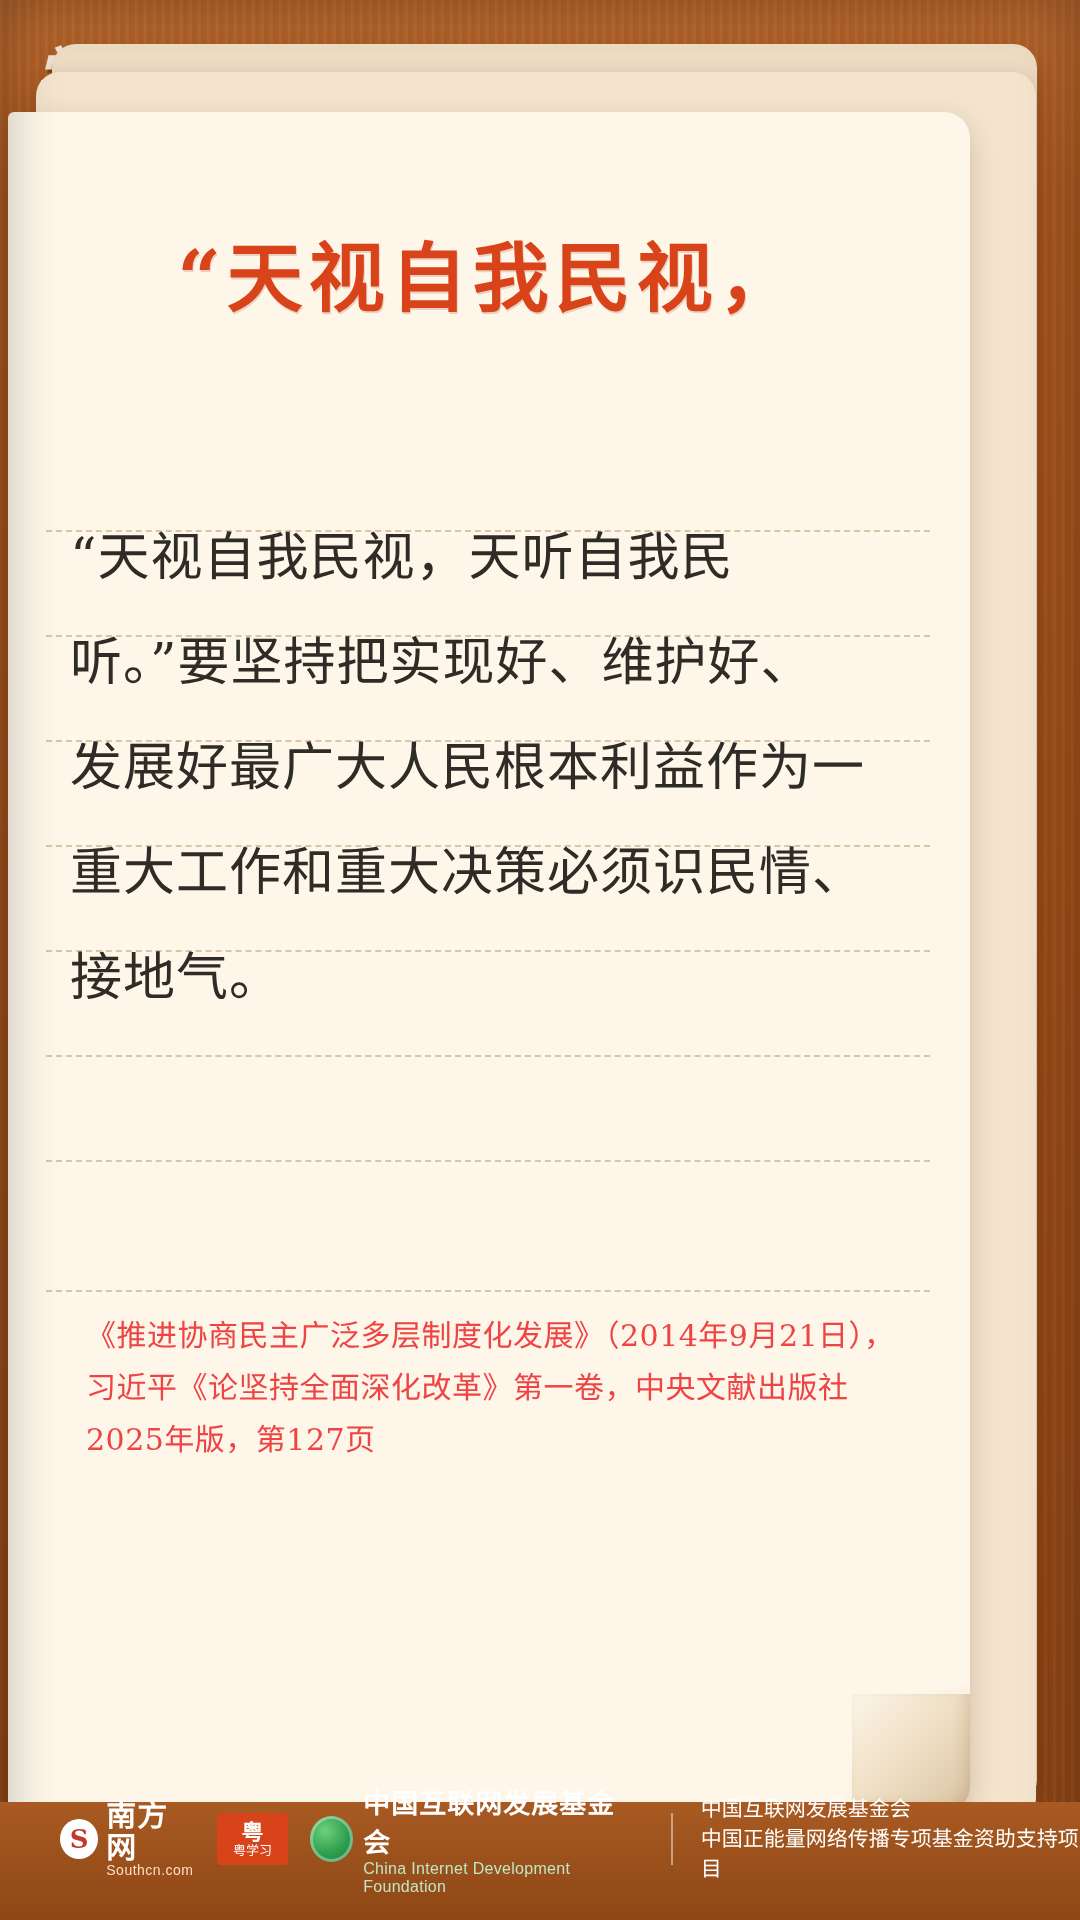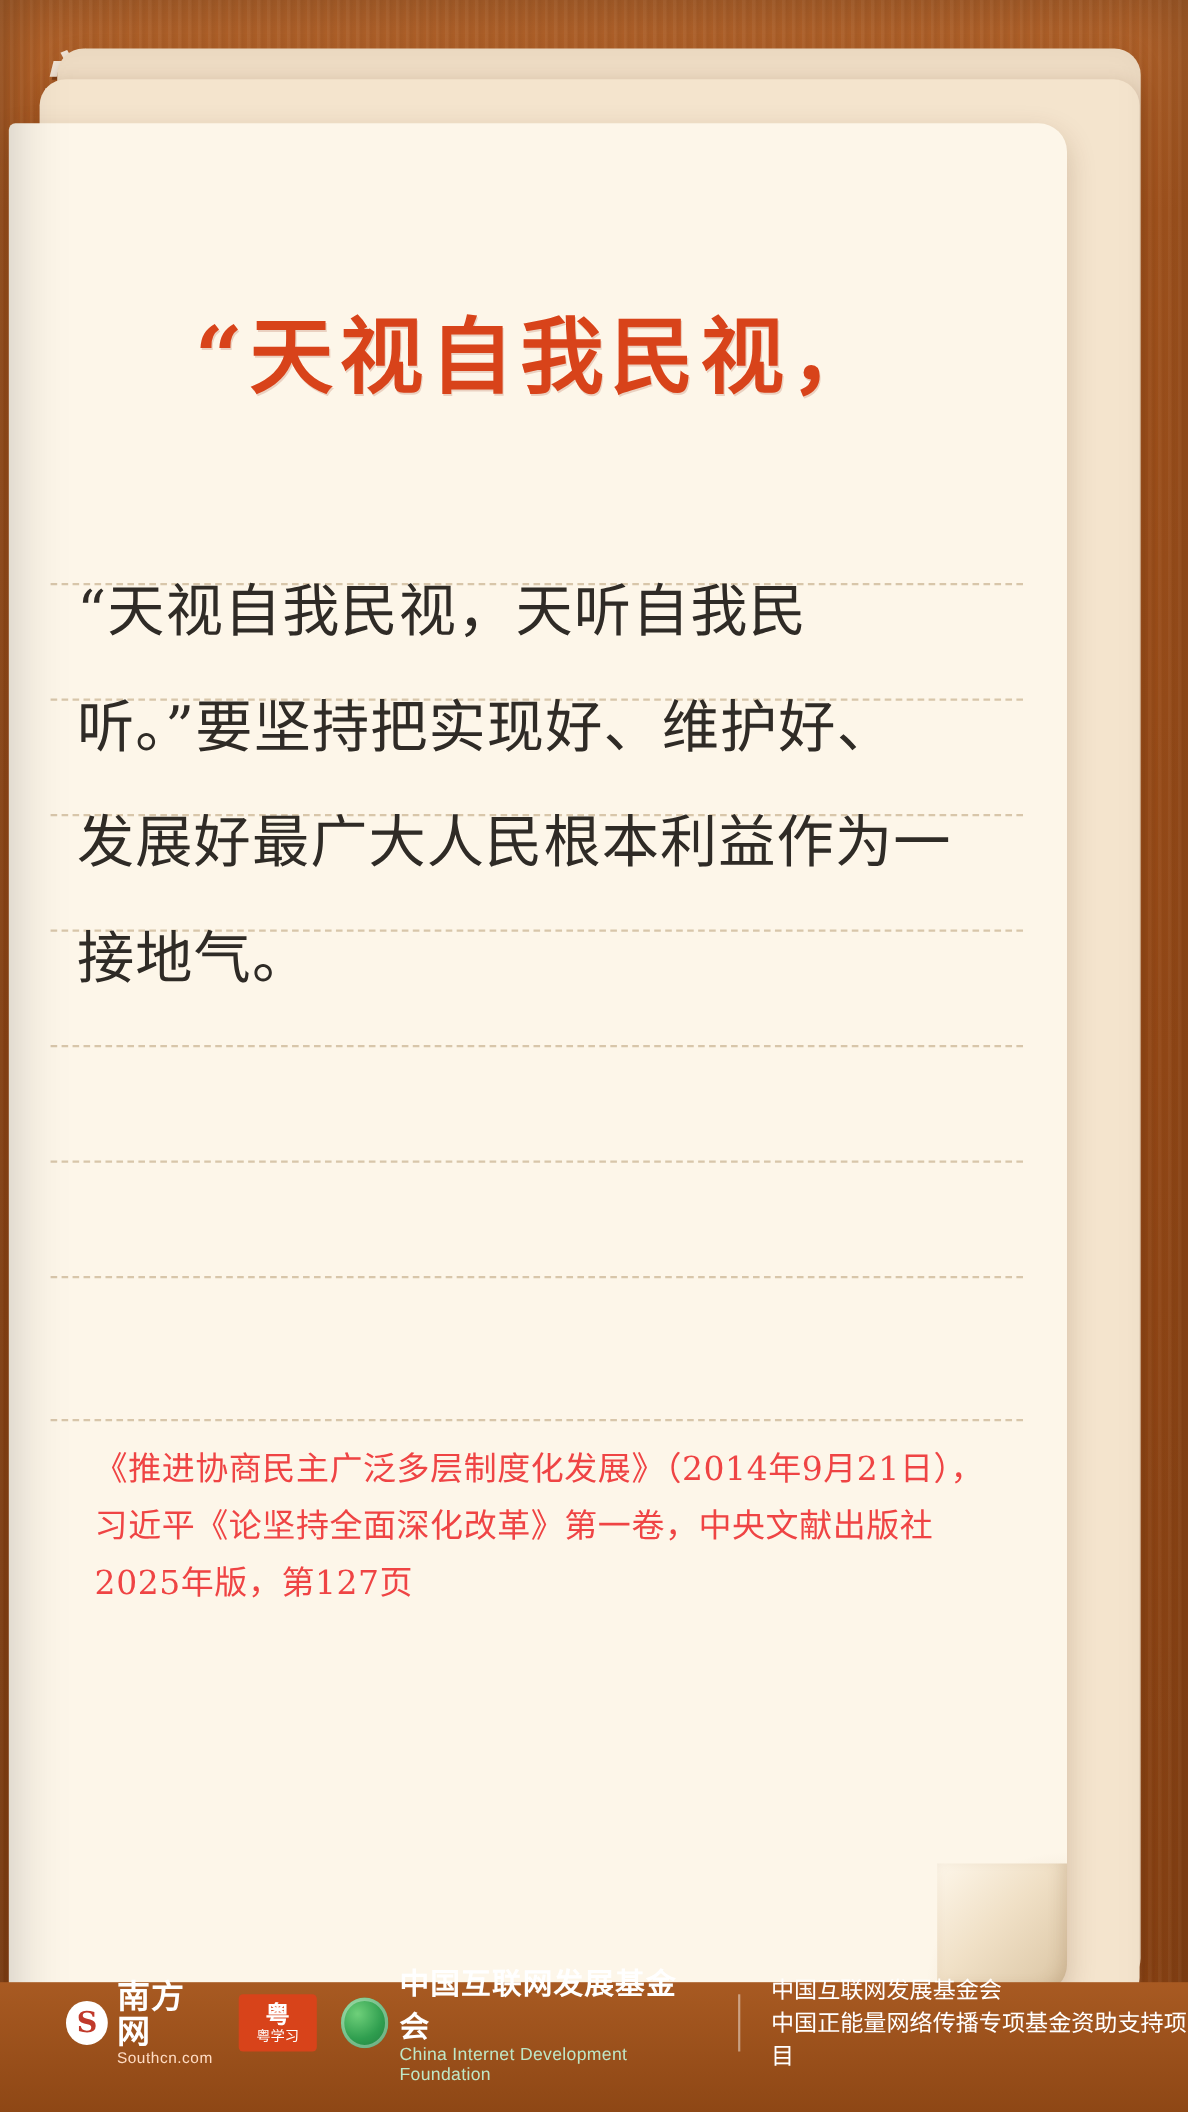--- a/index.html
+++ b/index.html
@@ -133,21 +133,20 @@
     text-align: center;
   }
   .title-line {
     font-family: "DejaVu Serif", "Liberation Serif", serif;
     font-weight: bold;
     font-size: 76px;
     line-height: 1.28;
     color: #d8431a;
     letter-spacing: 6px;
     text-shadow: 1px 2px 0 rgba(150,45,10,0.18);
-    margin-top: 46px;
   }
 
   
   .rules {
     position: absolute;
     left: 38px;
     top: 418px;
     width: 884px;
   }
   .rule {
@@ -336,20 +335,21 @@
       <div class="rule"></div>
       <div class="rule"></div>
       <div class="rule"></div>
       <div class="rule"></div>
     </div>
 
     <div class="body-block">
       <div class="body-line">“天视自我民视，天听自我民</div>
       <div class="body-line">听。”要坚持把实现好、维护好、</div>
       <div class="body-line">发展好最广大人民根本利益作为一</div>
+      <div class="body-line">重大工作和重大决策必须识民情、</div>
       <div class="body-line">接地气。</div>
     </div>
 
     <div class="source-rule"></div>
     <div class="source">《推进协商民主广泛多层制度化发展》（2014年9月21日），习近平《论坚持全面深化改革》第一卷，中央文献出版社2025年版，第127页</div>
 
     <div class="page-curl-shadow"></div>
     <div class="page-curl"></div>
   </div>
 

